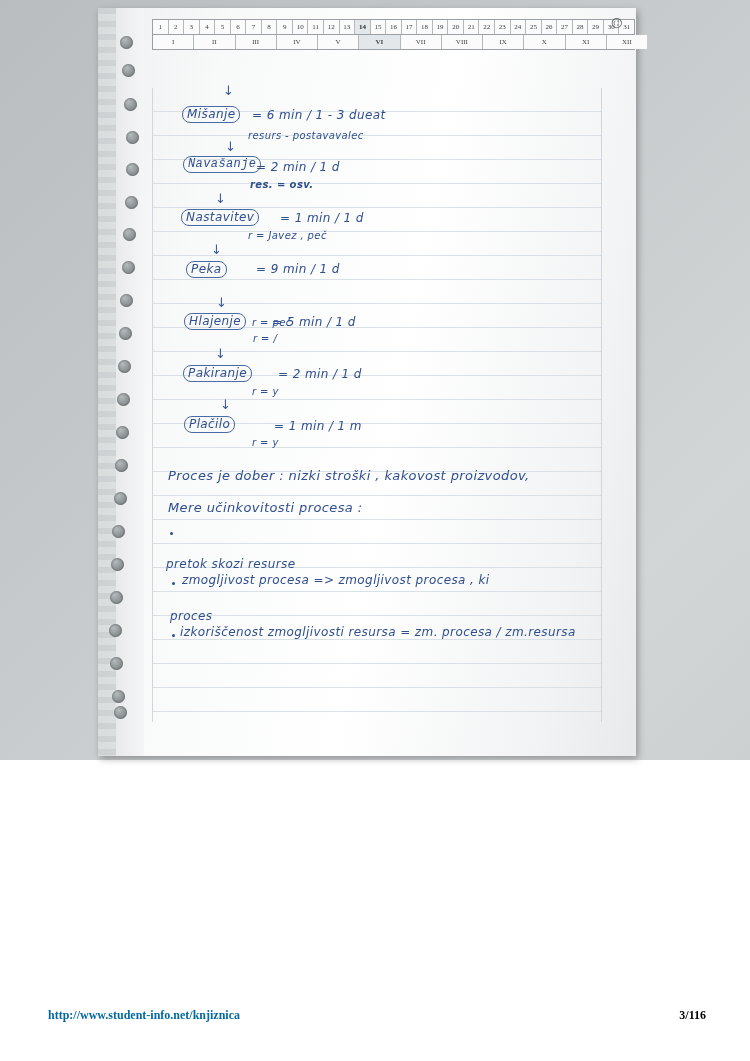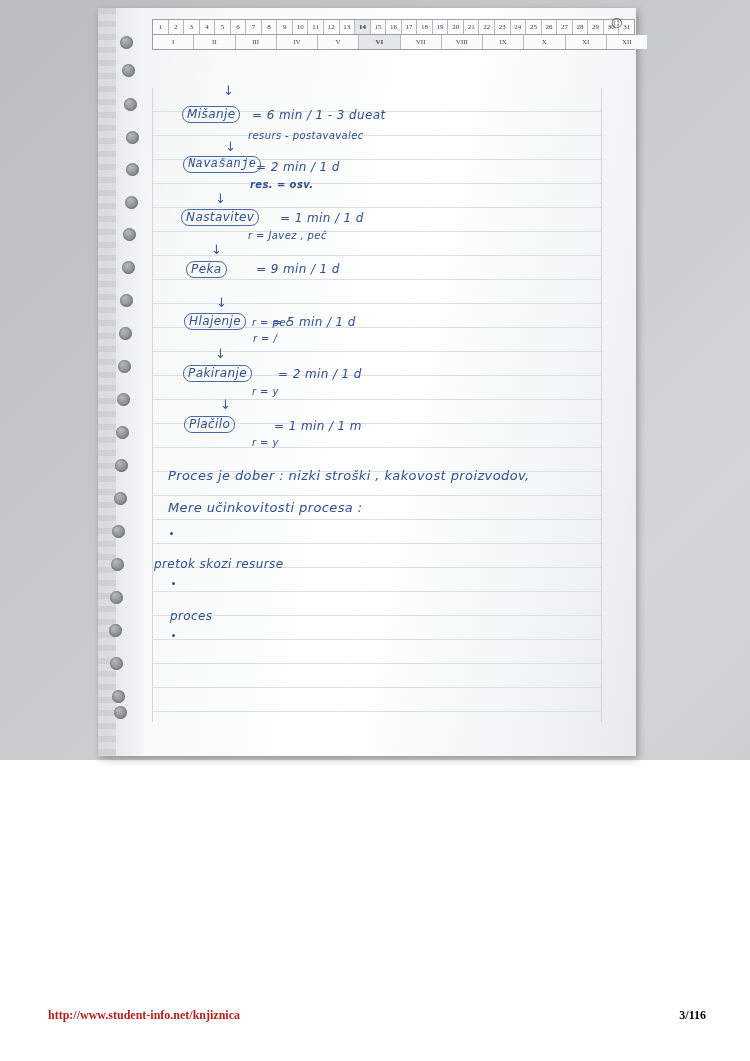--- a/index.html
+++ b/index.html
@@ -343,25 +343,27 @@
   <div class="arrow" style="left:220px; top:398px;">↓</div>
   <div class="hw box mid" style="left:184px; top:416px;">Plačilo</div>
   <div class="hw mid" style="left:274px; top:419px;">=  1 min / 1 m</div>
   <div class="hw small" style="left:252px; top:437px;">r = y</div>
 
   <div class="hw big" style="left:168px; top:468px;">Proces   je   dober :  nizki   stroški ,  kakovost proizvodov,</div>
 
   <div class="hw big" style="left:168px; top:500px;">Mere  učinkovitosti procesa :</div>
 
   <div class="bullet" style="left:170px; top:532px;"></div>
-  <div class="hw mid" style="left:154px; top:557px;">pretok   skozi  resurse</div>
+  <div class="hw mid" style="left:166px; top:557px;">pretok   skozi  resurse</div>
 
   <div class="bullet" style="left:172px; top:582px;"></div>
+  <div class="hw mid" style="left:182px; top:573px;">zmogljivost   procesa  =&gt;  zmogljivost   procesa , ki</div>
   <div class="hw mid" style="left:170px; top:609px;">proces</div>
 
   <div class="bullet" style="left:172px; top:634px;"></div>
+  <div class="hw mid" style="left:180px; top:625px;">izkoriščenost  zmogljivosti   resursa  =  zm. procesa / zm.resursa</div>
 
   <div class="footer">
-    <a class="footer-url" href="#" style="text-decoration:none; color:#b91c1c;">http://www.student-info.net/knjiznica</a>
+    <a class="footer-url" href="#" style="text-decoration:none; color:#0369a1;">http://www.student-info.net/knjiznica</a>
     <div class="footer-page">3/116</div>
   </div>
 
 </div>
 
 </body></html>

